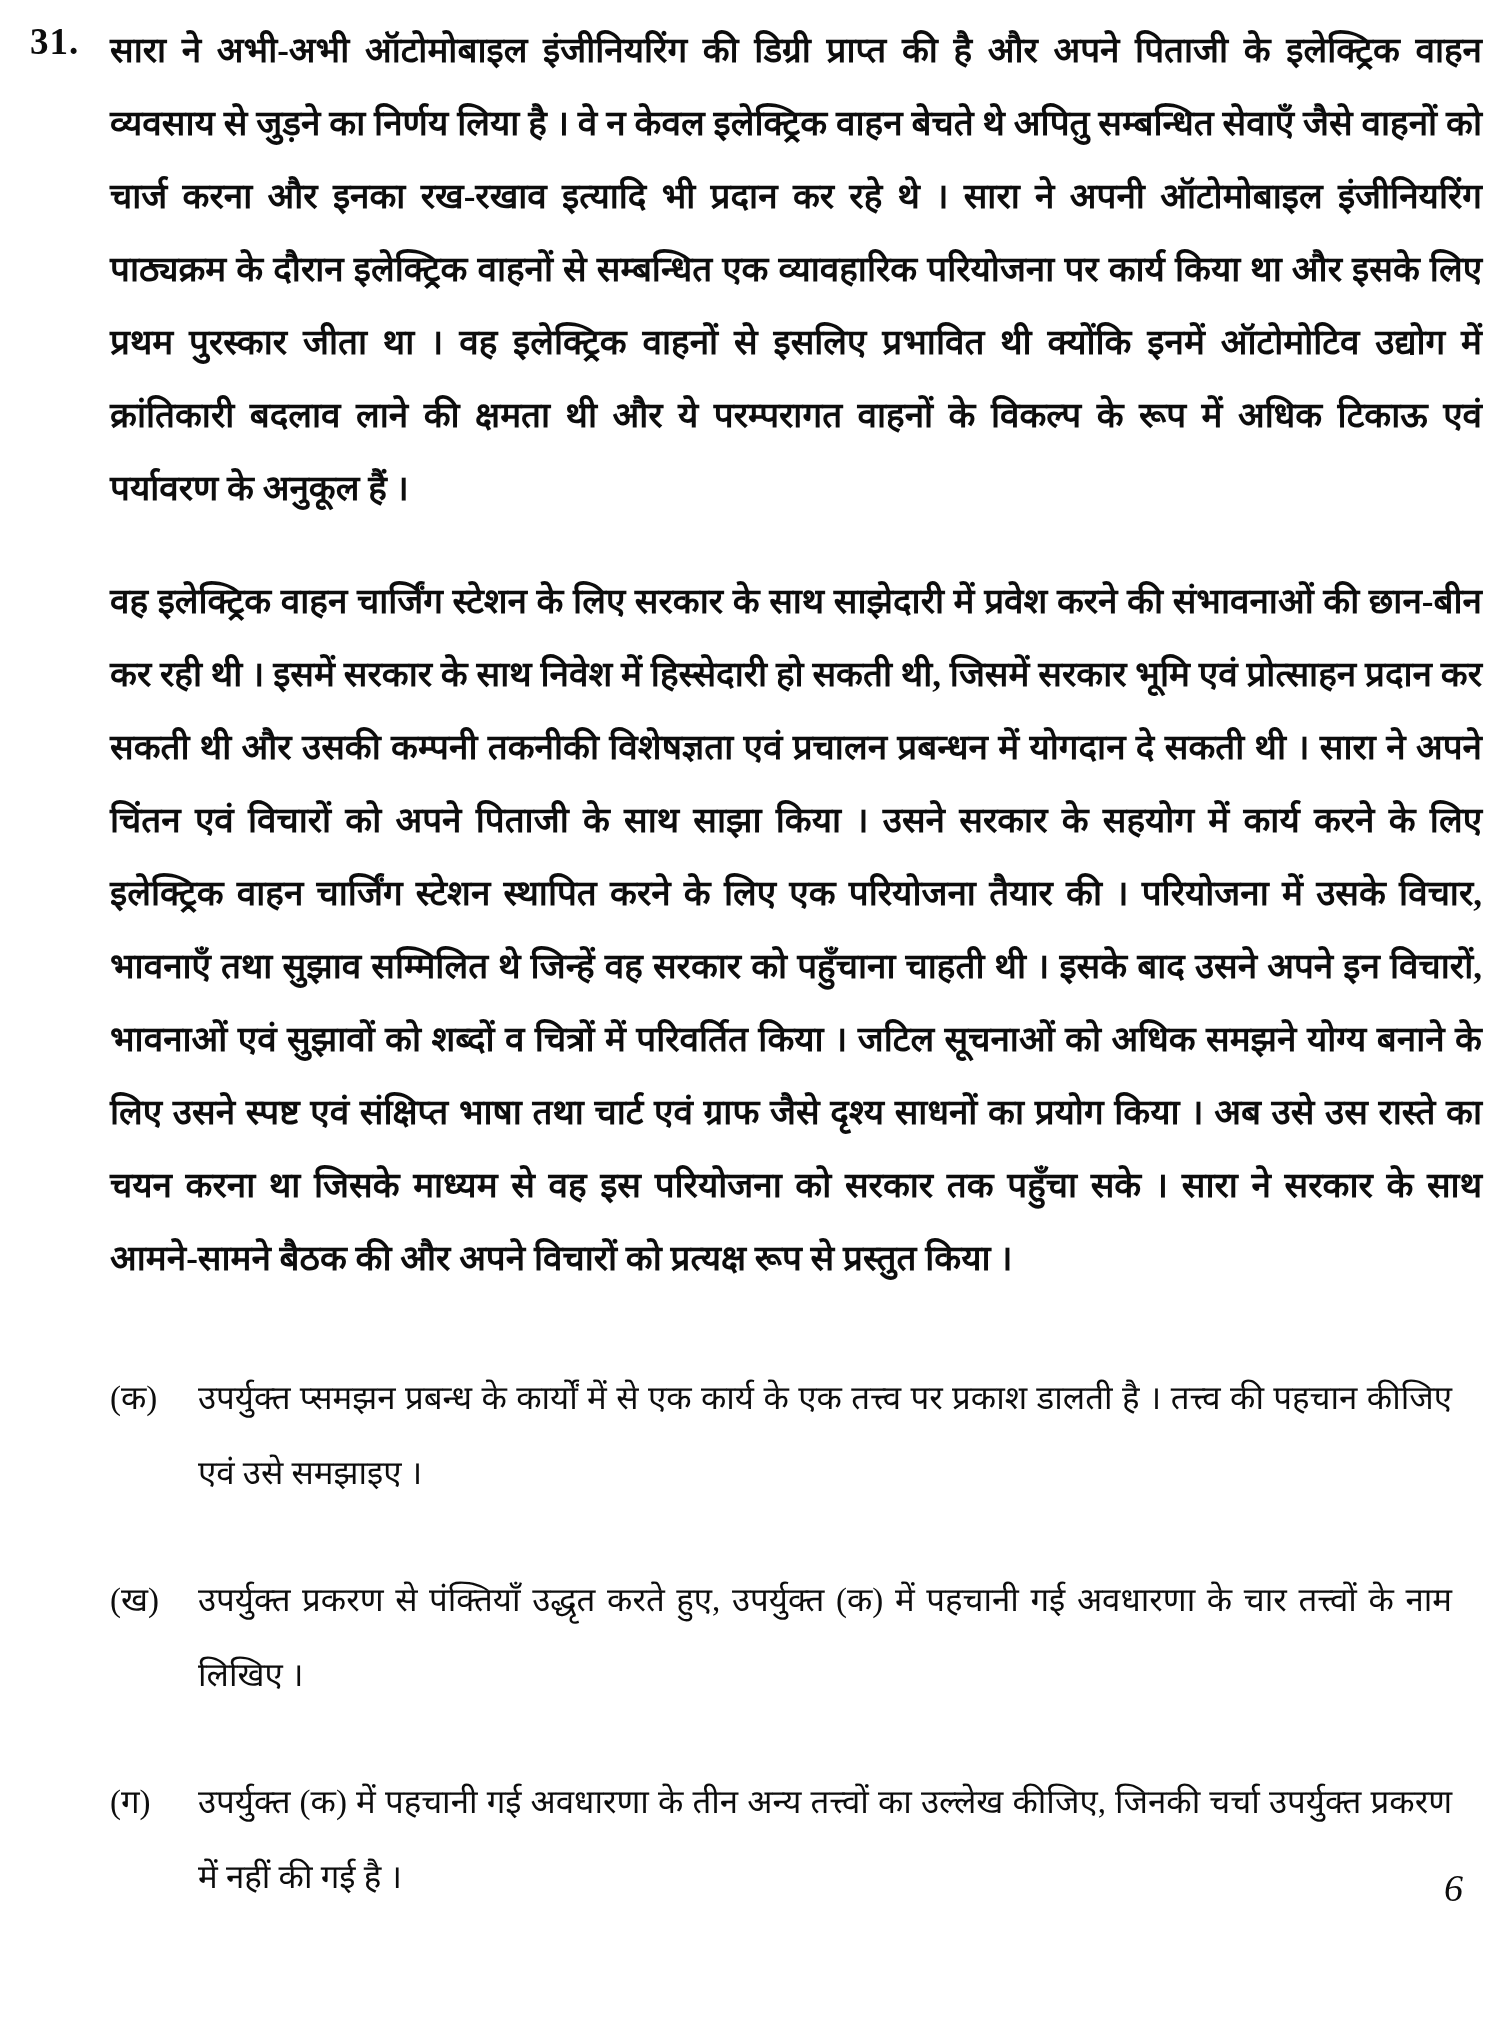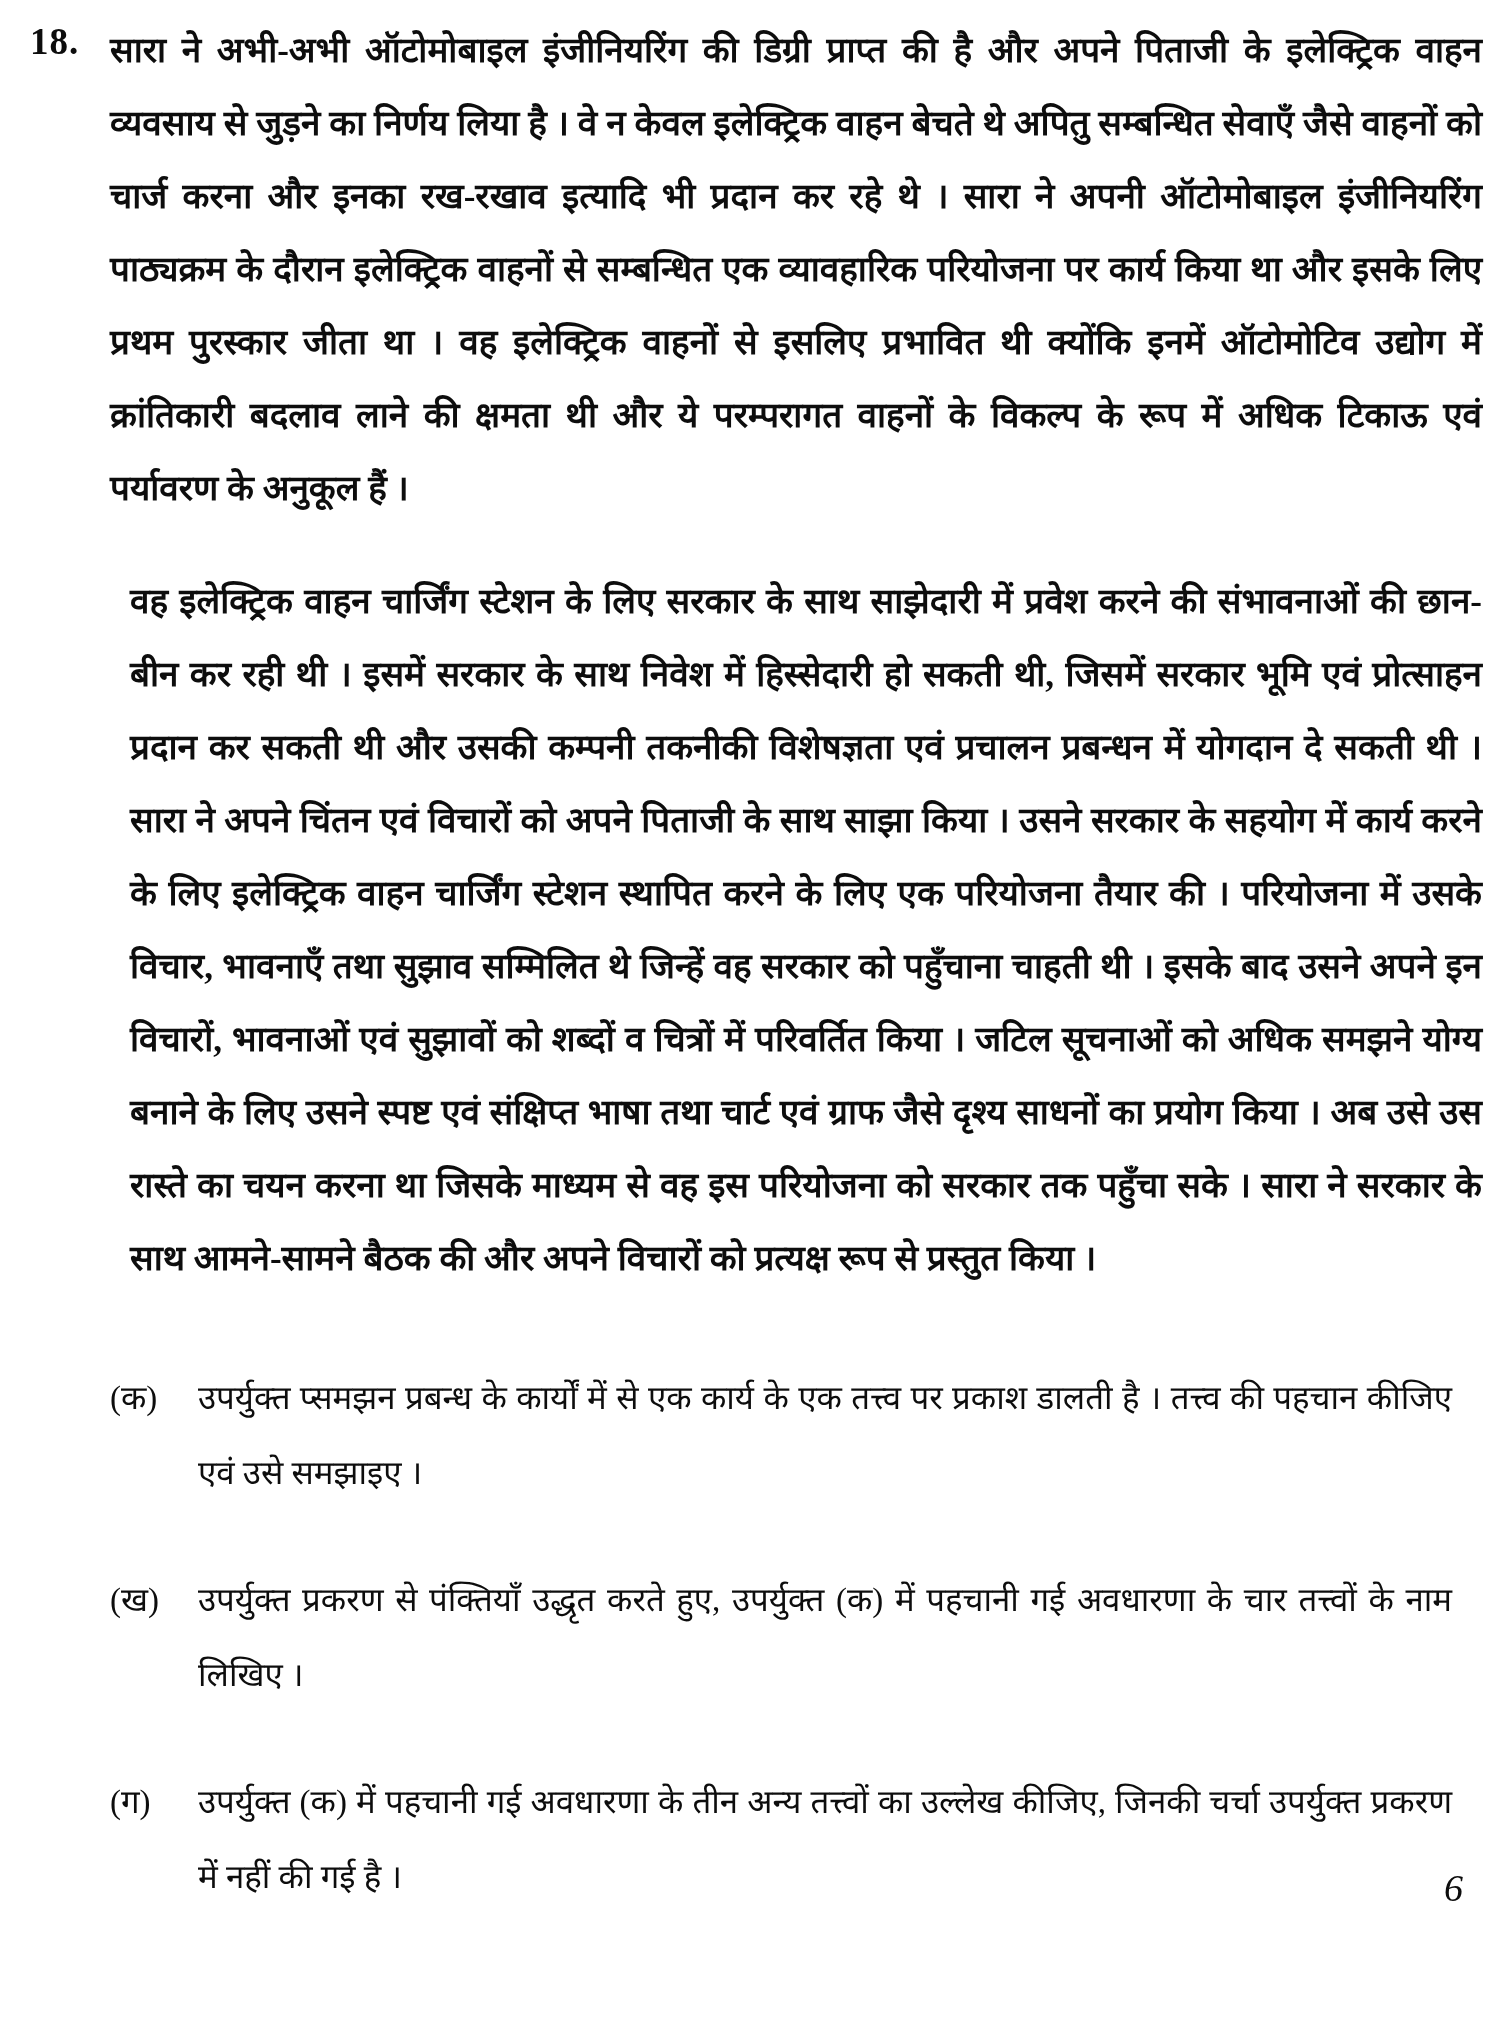--- a/index.html
+++ b/index.html
@@ -33,21 +33,20 @@
   .para {
     margin: 0 0 40px 0;
     font-size: 35px;
     line-height: 73px;
     text-align: justify;
     text-justify: inter-word;
     font-weight: bold;
   }
   .para:last-of-type {
     margin-bottom: 66px;
-    margin-left: 20px;
   }
   .subq {
     display: flex;
     align-items: flex-start;
     margin-bottom: 52px;
   }
   .subq-label {
     flex: 0 0 88px;
     font-size: 33px;
     line-height: 75px;
@@ -67,21 +66,21 @@
     top: 1866px;
     font-size: 38px;
     font-style: italic;
   }
 </style>
 </head>
 <body>
 
 <div class="page">
 
-  <div class="qnum">18.</div>
+  <div class="qnum">31.</div>
 
   <div class="qbody">
 
     <p class="para">सारा ने अभी-अभी ऑटोमोबाइल इंजीनियरिंग की डिग्री प्राप्त की है और अपने पिताजी के इलेक्ट्रिक वाहन व्यवसाय से जुड़ने का निर्णय लिया है । वे न केवल इलेक्ट्रिक वाहन बेचते थे अपितु सम्बन्धित सेवाएँ जैसे वाहनों को चार्ज करना और इनका रख-रखाव इत्यादि भी प्रदान कर रहे थे । सारा ने अपनी ऑटोमोबाइल इंजीनियरिंग पाठ्यक्रम के दौरान इलेक्ट्रिक वाहनों से सम्बन्धित एक व्यावहारिक परियोजना पर कार्य किया था और इसके लिए प्रथम पुरस्कार जीता था । वह इलेक्ट्रिक वाहनों से इसलिए प्रभावित थी क्योंकि इनमें ऑटोमोटिव उद्योग में क्रांतिकारी बदलाव लाने की क्षमता थी और ये परम्परागत वाहनों के विकल्प के रूप में अधिक टिकाऊ एवं पर्यावरण के अनुकूल हैं ।</p>
 
     <p class="para">वह इलेक्ट्रिक वाहन चार्जिंग स्टेशन के लिए सरकार के साथ साझेदारी में प्रवेश करने की संभावनाओं की छान-बीन कर रही थी । इसमें सरकार के साथ निवेश में हिस्सेदारी हो सकती थी, जिसमें सरकार भूमि एवं प्रोत्साहन प्रदान कर सकती थी और उसकी कम्पनी तकनीकी विशेषज्ञता एवं प्रचालन प्रबन्धन में योगदान दे सकती थी । सारा ने अपने चिंतन एवं विचारों को अपने पिताजी के साथ साझा किया । उसने सरकार के सहयोग में कार्य करने के लिए इलेक्ट्रिक वाहन चार्जिंग स्टेशन स्थापित करने के लिए एक परियोजना तैयार की । परियोजना में उसके विचार, भावनाएँ तथा सुझाव सम्मिलित थे जिन्हें वह सरकार को पहुँचाना चाहती थी । इसके बाद उसने अपने इन विचारों, भावनाओं एवं सुझावों को शब्दों व चित्रों में परिवर्तित किया । जटिल सूचनाओं को अधिक समझने योग्य बनाने के लिए उसने स्पष्ट एवं संक्षिप्त भाषा तथा चार्ट एवं ग्राफ जैसे दृश्य साधनों का प्रयोग किया । अब उसे उस रास्ते का चयन करना था जिसके माध्यम से वह इस परियोजना को सरकार तक पहुँचा सके । सारा ने सरकार के साथ आमने-सामने बैठक की और अपने विचारों को प्रत्यक्ष रूप से प्रस्तुत किया ।</p>
 
     <div class="subq">
       <span class="subq-label">(क)</span>
       <span class="subq-text">उपर्युक्त प्समझन प्रबन्ध के कार्यों में से एक कार्य के एक तत्त्व पर प्रकाश डालती है । तत्त्व की पहचान कीजिए एवं उसे समझाइए ।</span>

